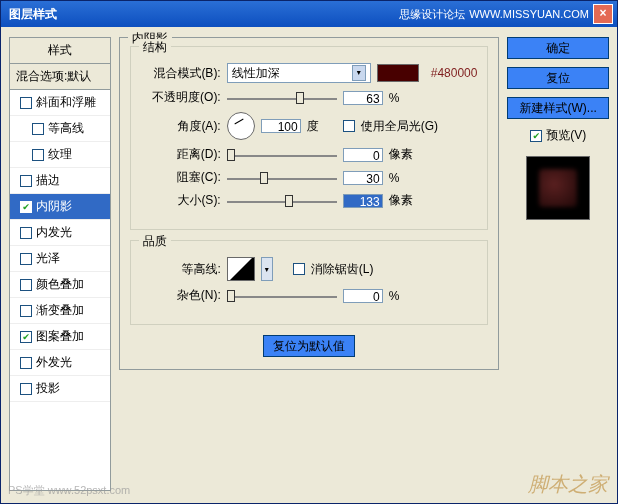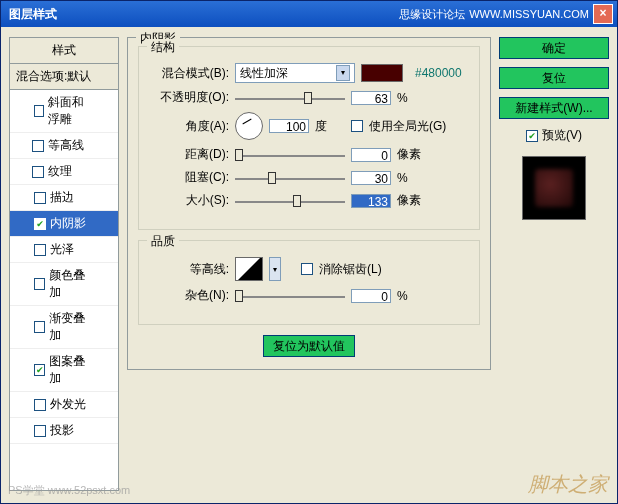--- a/index.html
+++ b/index.html
@@ -7,48 +7,48 @@
 .window { width: 618px; height: 504px; border: 1px solid #0a246a; background: #ece9d8; }
 .titlebar { height: 26px; background: linear-gradient(#2a6fd6, #0d4fbf); color: #fff; display: flex; align-items: center; padding: 0 4px; }
 .titlebar-title { flex: 1; font-weight: bold; padding-left: 4px; }
 .titlebar-right { display: flex; align-items: center; gap: 4px; }
 .close-btn { width: 20px; height: 20px; background: #e46a54; border: 1px solid #fff; color: #fff; text-align: center; line-height: 16px; font-weight: bold; cursor: pointer; }
 .forum-link { color: #fff; font-size: 11px; }
 .body { display: flex; padding: 10px 8px; height: 474px; }
 .sidebar { width: 110px; border: 1px solid #919b9c; background: #fff; }
 .sidebar-header { background: #ece9d8; border-bottom: 1px solid #919b9c; padding: 4px 6px; text-align: center; }
 .sidebar-sub { background: #ece9d8; border-bottom: 1px solid #919b9c; padding: 4px 6px; }
-.sidebar-item { padding: 4px 24px; border-bottom: 1px solid #eee; display: flex; align-items: center; gap: 4px; cursor: pointer; }
+.sidebar-item { padding: 4px 10px; border-bottom: 1px solid #eee; display: flex; align-items: center; gap: 4px; cursor: pointer; }
 .sidebar-item.selected { background: #316ac5; color: #fff; }
 .sidebar-item.indent { padding-left: 22px; }
 .chk { width: 12px; height: 12px; border: 1px solid #1c5180; background: #fff; display: inline-flex; align-items: center; justify-content: center; font-size: 9px; color: #21a121; }
 .sidebar-item.selected .chk { border-color: #fff; }
 .main { flex: 1; padding: 0 8px; }
 .fieldset { border: 1px solid #919b9c; padding: 8px 10px 12px; margin-bottom: 8px; position: relative; }
 .fieldset-legend { position: absolute; top: -8px; left: 8px; background: #ece9d8; padding: 0 4px; }
 .group { border: 1px solid #d0d0bf; padding: 10px 10px 14px; margin-bottom: 10px; position: relative; }
 .group-legend { position: absolute; top: -8px; left: 8px; background: #ece9d8; padding: 0 4px; }
 .row { display: flex; align-items: center; margin: 6px 0; gap: 6px; }
 .row-label { width: 80px; text-align: right; }
-.select { width: 120px; height: 20px; border: 1px solid #7f9db9; background: #fff; display: flex; align-items: center; padding: 0 4px; justify-content: space-between; }
+.select { width: 144px; height: 20px; border: 1px solid #7f9db9; background: #fff; display: flex; align-items: center; padding: 0 4px; justify-content: space-between; }
 .select-arrow { width: 14px; height: 16px; background: #c9d8ee; border: 1px solid #7f9db9; text-align: center; font-size: 8px; line-height: 14px; }
 .color-swatch { width: 42px; height: 18px; border: 1px solid #696969; background: #480000; }
-.hex { color: #0f766e; margin-left: 6px; }
+.hex { color: #7f1d1d; margin-left: 6px; }
 .slider { width: 110px; height: 8px; position: relative; }
 .slider-track { position: absolute; top: 4px; width: 100%; height: 2px; background: #888; }
 .slider-thumb { position: absolute; top: -2px; width: 8px; height: 12px; background: #ece9d8; border: 1px solid #333; }
 .num-input { width: 40px; height: 14px; border: 1px solid #7f9db9; background: #fff; text-align: right; padding: 0 2px; }
 .num-input.sel { background: #316ac5; color: #ffffff; }
 .unit { width: 30px; }
 .angle-dial { width: 28px; height: 28px; border: 1px solid #696969; border-radius: 50%; background: #fff; position: relative; }
 .angle-dial::after { content: ''; position: absolute; width: 10px; height: 1px; background: #000; top: 8px; left: 6px; transform: rotate(-30deg); }
 .contour { width: 28px; height: 24px; border: 1px solid #696969; background: linear-gradient(135deg, #fff 48%, #000 52%); display: inline-block; }
 .contour-arrow { width: 12px; height: 24px; border: 1px solid #7f9db9; background: #dbe4f0; display: inline-flex; align-items: center; justify-content: center; font-size: 8px; }
 .btn-row { display: flex; gap: 10px; justify-content: center; margin-top: 6px; }
-.btn { min-width: 92px; height: 22px; background: #22c55e; border: 1px solid #003c74; cursor: pointer; padding: 0 6px; }
+.btn { min-width: 92px; height: 22px; background: #3b82f6; border: 1px solid #003c74; cursor: pointer; padding: 0 6px; }
 .right-panel { width: 110px; display: flex; flex-direction: column; gap: 8px; align-items: stretch; }
 .right-panel .btn { width: 100%; }
 .preview-chk { display: flex; align-items: center; justify-content: center; gap: 4px; }
 .preview-box { width: 64px; height: 64px; background: #000; margin: 4px auto; border: 1px solid #696969; position: relative; }
 .preview-box::after { content: ''; position: absolute; inset: 12px; background: radial-gradient(circle at 40% 40%, #5a2020, #200808); border-radius: 4px; filter: blur(2px); }
 .watermark { position: absolute; bottom: 6px; right: 10px; color: #b83; font-style: italic; font-size: 20px; opacity: .6; pointer-events: none; font-family: KaiTi, serif; }
 .watermark2 { position: absolute; bottom: 6px; left: 8px; color: #999; font-size: 11px; opacity: .7; pointer-events: none; }
 </style>
 </head>
 <body>
@@ -84,20 +84,24 @@
           <div class="sidebar-item">
             <span class="chk"></span>
             <span>描边</span>
           </div>
           <div class="sidebar-item selected">
             <span class="chk">✔</span>
             <span>内阴影</span>
           </div>
           <div class="sidebar-item">
             <span class="chk"></span>
+            <span>内发光</span>
+          </div>
+          <div class="sidebar-item">
+            <span class="chk"></span>
             <span>光泽</span>
           </div>
           <div class="sidebar-item">
             <span class="chk"></span>
             <span>颜色叠加</span>
           </div>
           <div class="sidebar-item">
             <span class="chk"></span>
             <span>渐变叠加</span>
           </div>

